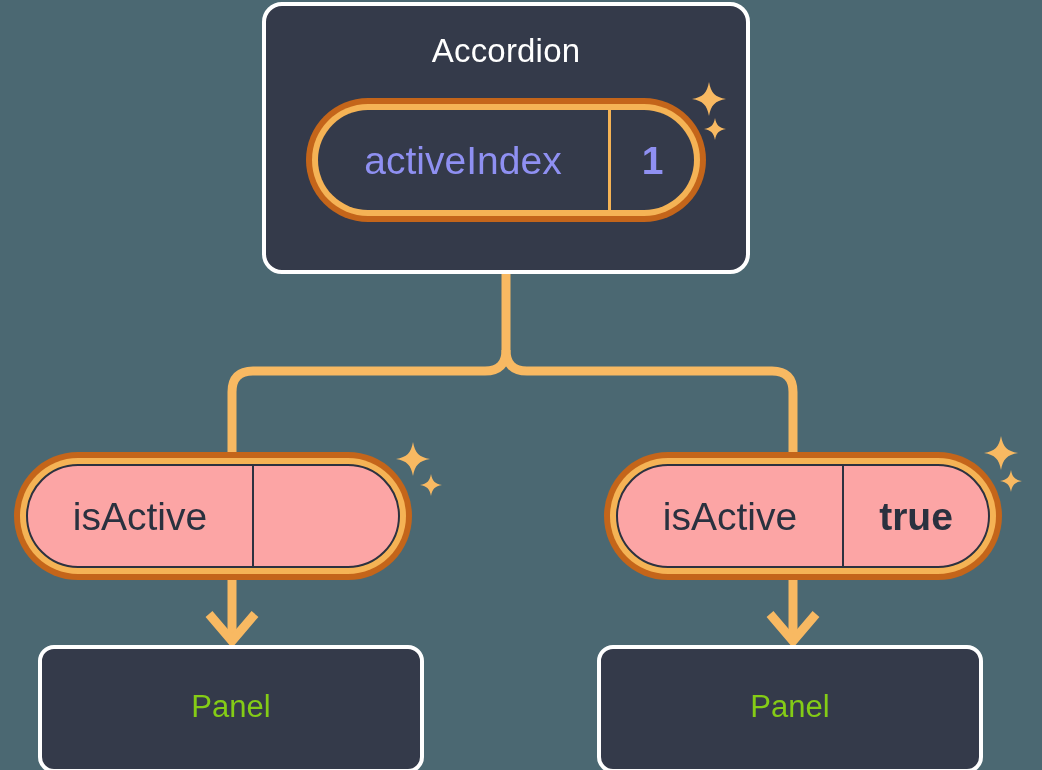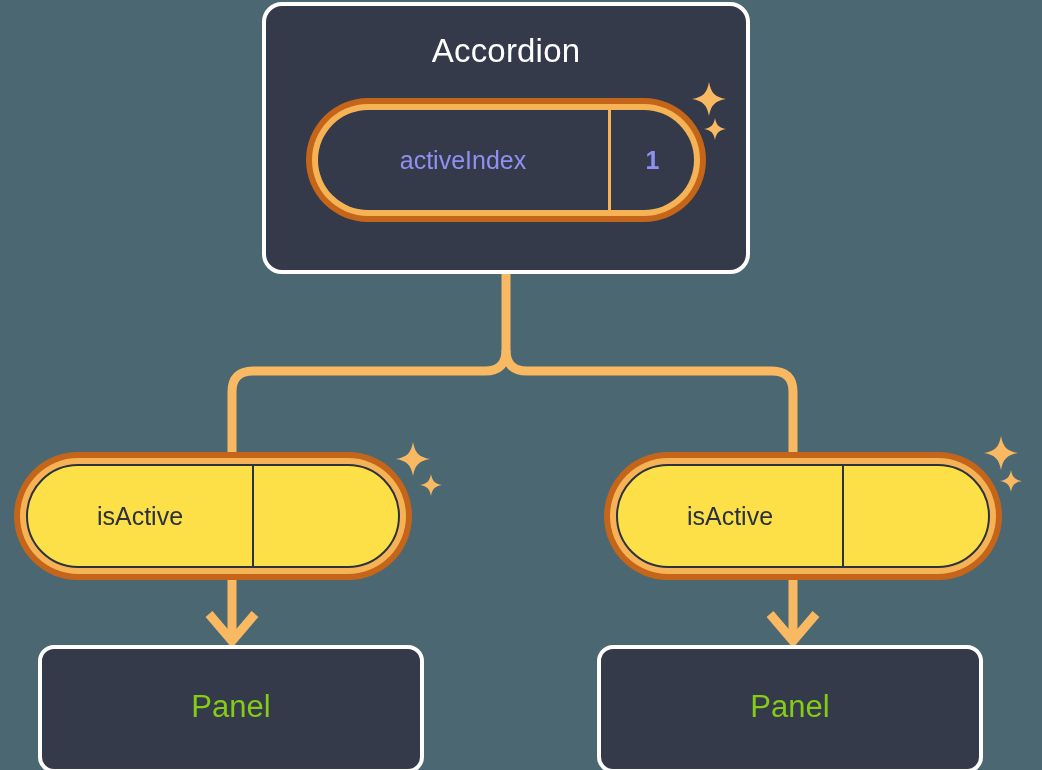--- a/index.html
+++ b/index.html
@@ -124,38 +124,38 @@
   .pill.top .pill-val { flex: 1 1 auto; }
 
   
   .pill.state {
     width: 398px;
     height: 128px;
   }
   .pill.state.left  { left: 14px;  top: 452px; }
   .pill.state.right { left: 604px; top: 452px; }
   .pill.state .pill-body {
-    background: #fde047;
+    background: #fca5a5;
     border: 2px solid #2c3240;
   }
   .pill.state .pill-key,
   .pill.state .pill-val {
     color: #2a313f;
   }
   .pill.state .pill-key {
     flex: 0 0 224px;
     border-right: 2px solid #2c3240;
   }
   .pill.state .pill-val { flex: 1 1 auto; }
 
   .pill-key, .pill-val {
     display: flex;
     align-items: center;
     justify-content: center;
-    font-size: 25px;
+    font-size: 39px;
     line-height: 1;
     white-space: nowrap;
   }
   .pill-val { font-weight: 700; }
 
   
   .sparkle {
     position: absolute;
     color: #f8b962;
   }
@@ -230,20 +230,21 @@
   <div class="sparkle s-left-b">
     <svg width="22" height="22" viewBox="0 0 34 34">
       <path fill="currentColor" d="M17 0 C19 11 23 15 34 17 C23 19 19 23 17 34 C15 23 11 19 0 17 C11 15 15 11 17 0 Z"></path>
     </svg>
   </div>
 
   <div class="pill state right">
     <div class="pill-inner">
       <div class="pill-body">
         <div class="pill-key">isActive</div>
+        <div class="pill-val">true</div>
       </div>
     </div>
   </div>
   <div class="sparkle s-right-a">
     <svg width="34" height="34" viewBox="0 0 34 34">
       <path fill="currentColor" d="M17 0 C19 11 23 15 34 17 C23 19 19 23 17 34 C15 23 11 19 0 17 C11 15 15 11 17 0 Z"></path>
     </svg>
   </div>
   <div class="sparkle s-right-b">
     <svg width="22" height="22" viewBox="0 0 34 34">

